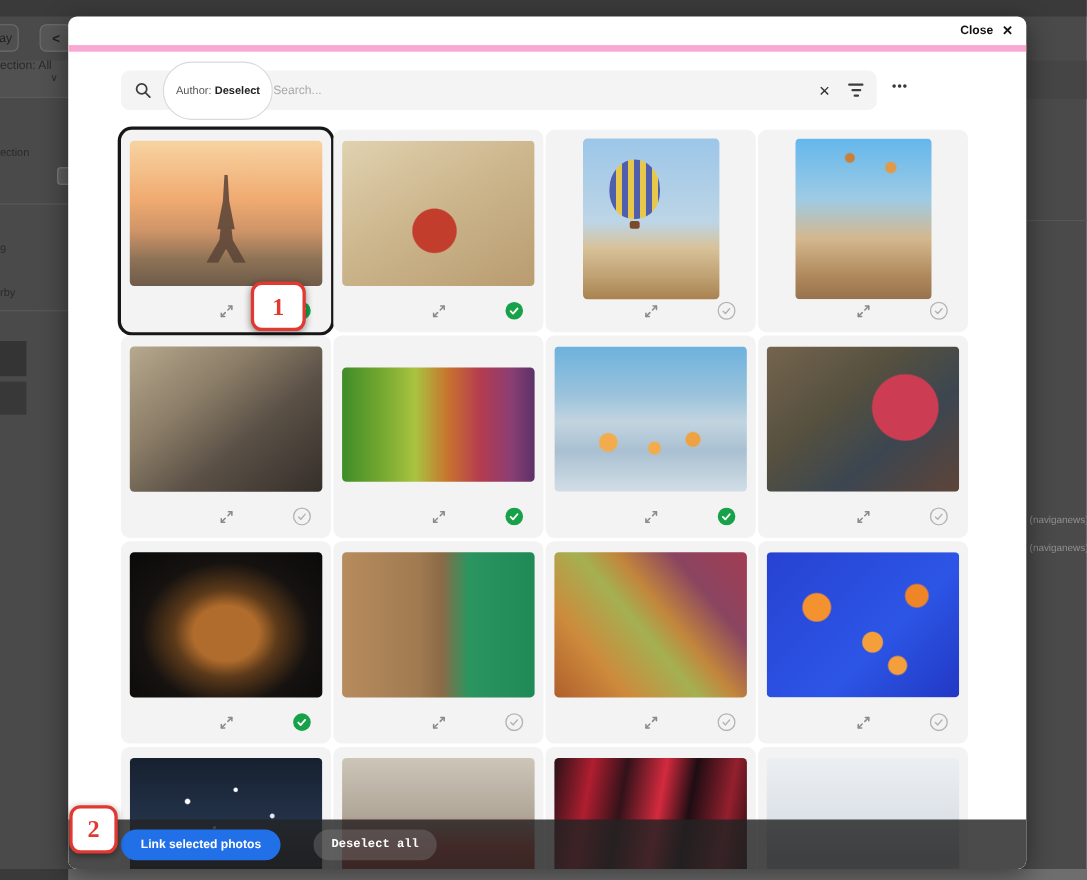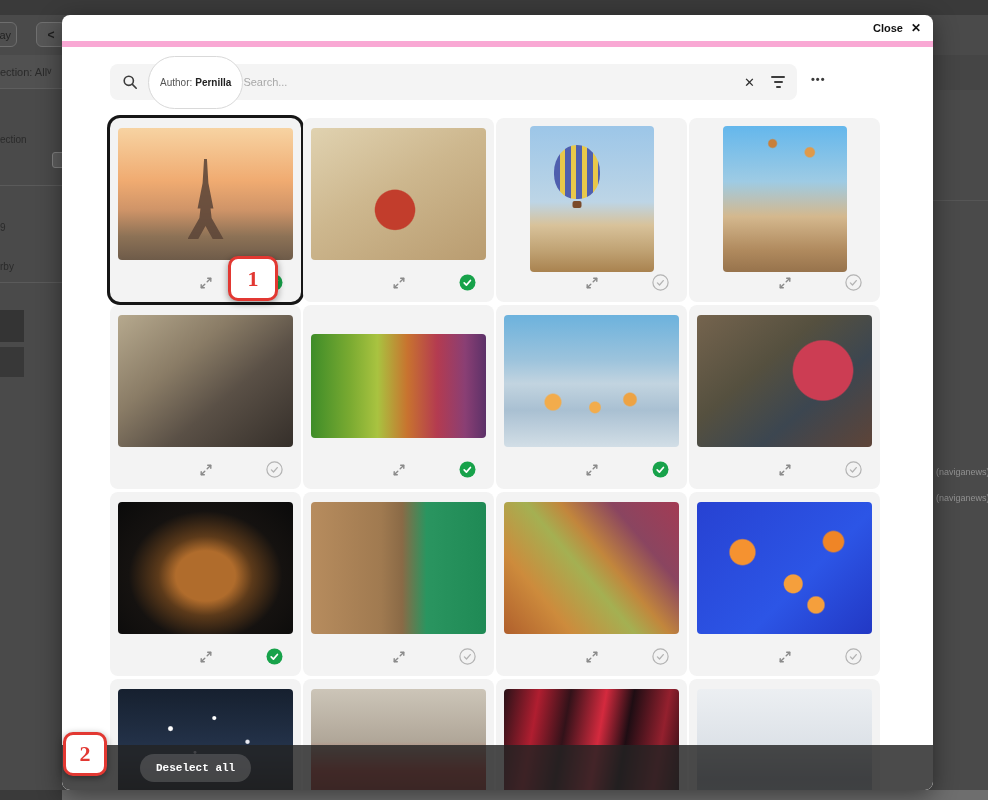--- a/index.html
+++ b/index.html
@@ -14,21 +14,21 @@
 
   
   .bg-top-strip { position:absolute; left:0; top:0; width:988px; height:15px; background:#3a3a3a; }
   .bg-bottom-dark { position:absolute; left:0; top:790px; width:62px; height:10px; background:#3a3a3a; }
   .bg-bottom-light { position:absolute; left:62px; top:790px; width:926px; height:10px; background:#6e6e6e; }
 
   .bg-left { position:absolute; left:0; top:15px; width:62px; height:775px; color:#2a2a2a; }
   .bg-btn-play { position:absolute; left:-30px; top:7px; width:47px; height:25px; border:1px solid #6e6e6e; border-radius:6px; background:#4f4f4f; font-size:11px; color:#222; display:flex; align-items:center; justify-content:flex-end; padding-right:5px; }
   .bg-btn-back { position:absolute; left:36px; top:7px; width:30px; height:25px; border:1px solid #707070; border-radius:6px; background:#575757; font-size:12px; color:#1e1e1e; display:flex; align-items:center; justify-content:center; font-weight:bold; }
   .bg-band { position:absolute; left:0; top:40px; width:62px; height:33px; background:#515151; }
-  .bg-collection { position:absolute; left:0; top:51px; font-size:11px; color:#2a2a2a; white-space:nowrap; }
+  .bg-collection { position:absolute; left:0; top:39px; font-size:11px; color:#2a2a2a; white-space:nowrap; }
   .bg-chevron { position:absolute; left:46px; top:51px; font-size:9px; color:#2a2a2a; }
   .bg-div1 { position:absolute; left:0; top:73px; width:62px; height:1px; background:#5e5e5e; }
   .bg-center { position:absolute; left:0; top:119px; font-size:10px; color:#2a2a2a; }
   .bg-input-part { position:absolute; left:52px; top:137px; width:14px; height:16px; background:#5f5f5f; border:1px solid #828282; border-radius:3px; }
   .bg-div2 { position:absolute; left:0; top:170px; width:62px; height:1px; background:#5a5a5a; }
   .bg-nine { position:absolute; left:0; top:207px; font-size:10px; color:#2a2a2a; }
   .bg-rby { position:absolute; left:0; top:246px; font-size:10px; color:#2a2a2a; }
   .bg-div3 { position:absolute; left:0; top:267px; width:62px; height:1px; background:#5a5a5a; }
   .bg-thumb { position:absolute; left:0; top:295px; width:24px; height:32px; background:#343434; }
   .bg-thumb2 { position:absolute; left:0; top:332px; width:24px; height:30px; background:#383838; }
@@ -183,21 +183,21 @@
 
   <div class="search-bar">
     <span class="search-icon">
       <svg width="16" height="16" viewBox="0 0 16 16">
           <circle cx="6.8" cy="6.8" r="4.6" fill="none" stroke="#3c3c3c" stroke-width="1.6"></circle>
           <line x1="10.4" y1="10.4" x2="14.2" y2="14.2" stroke="#3c3c3c" stroke-width="1.6" stroke-linecap="round"></line>
         </svg>
     </span>
     <span class="chip">
       <span class="chip-prefix">Author:</span>
-      <span class="chip-value">Pernilla</span>
+      <span class="chip-value">Deselect</span>
     </span>
     <span class="search-placeholder">Search...</span>
     <span class="clear-x">✕</span>
     <span class="filter-icon">
         <i></i>
         <i></i>
         <i></i>
       </span>
   </div>
   <div class="more-btn">•••</div>
@@ -491,18 +491,19 @@
   </div>
       <div class="tile">
     <div class="img-wrap">
       <div class="photo photo--landscape" style="background: linear-gradient(rgb(236, 239, 242) 0%, rgb(221, 226, 232) 42%, rgb(185, 194, 204) 68%, rgb(204, 210, 216) 100%);"></div>
     </div>
 
   </div>
     </div>
 
   <div class="action-bar">
+    <button class="btn-link">Link selected photos</button>
     <button class="btn-deselect">Deselect all</button>
   </div>
 </div>
 
 <div class="badge badge-1">1</div>
 <div class="badge badge-2">2</div>
 
 </body></html>

